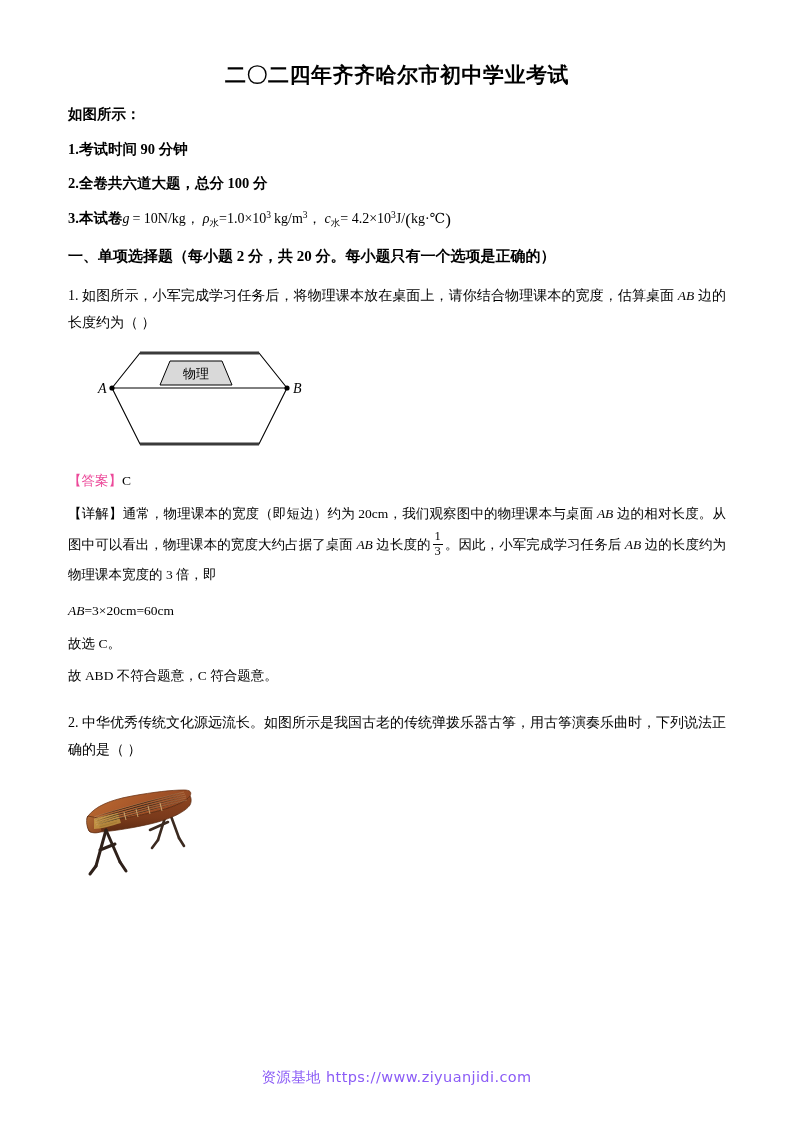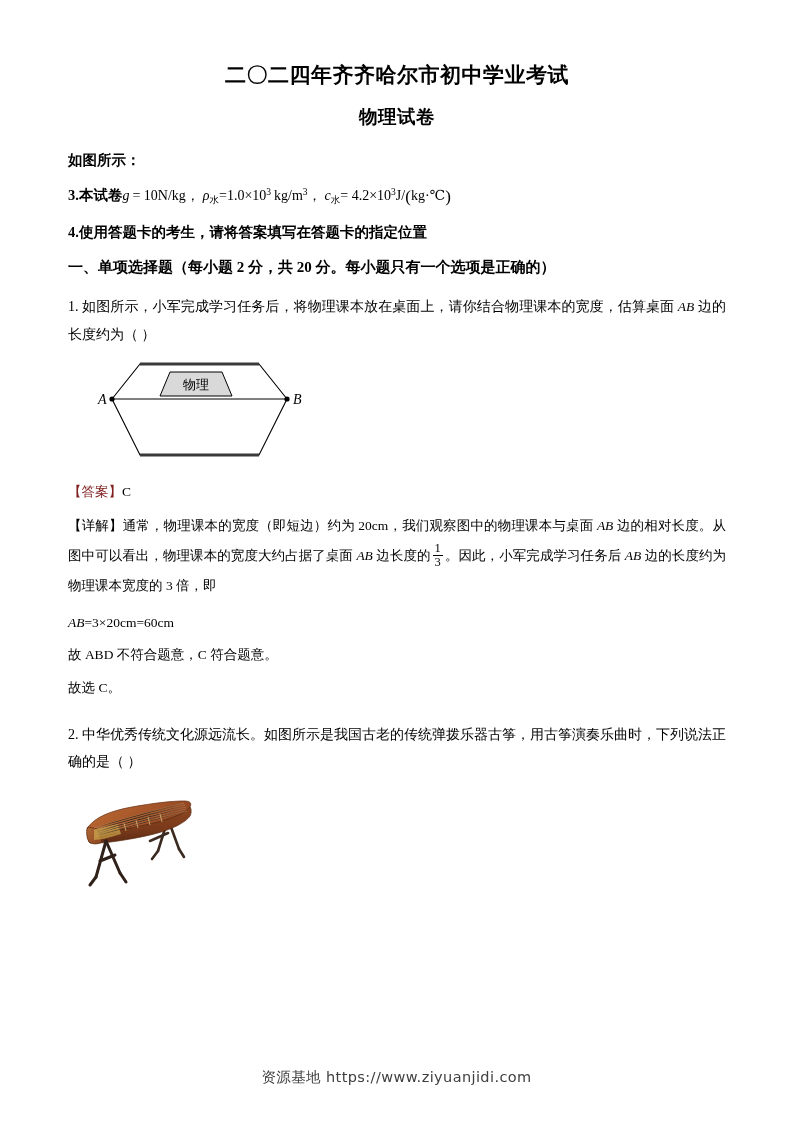--- a/index.html
+++ b/index.html
@@ -112,21 +112,21 @@
   }
   .options .opt { width: 25%; }
 
   
   .tag-line {
     font-size: 13.5px;
     line-height: 1.6;
     margin: 13px 0 0 0;
   }
   .tag {
-    color: #7f1d1d;
+    color: #ec4899;
   }
   .ans-val { color: #000; }
 
   .detail-block {
     font-size: 13.5px;
     line-height: 2.25;
     margin: 8px 0 0 0;
     text-align: justify;
   }
   .detail-block .mi { font-style: italic; }
@@ -161,41 +161,41 @@
 
   
   .footer {
     position: absolute;
     left: 0;
     top: 1068px;
     width: 793px;
     text-align: center;
     font-family: "DejaVu Sans", "Liberation Sans", sans-serif;
     font-size: 14.5px;
-    color: #404040;
+    color: #8b5cf6;
     letter-spacing: 0.4px;
   }
 </style>
 </head>
 <body>
 
 <div class="page">
 
   <div class="content">
 
     <div class="doc-title">二〇二四年齐齐哈尔市初中学业考试</div>
-    <div class="doc-subtitle">物理试卷</div>
 
     <div class="notice-line">如图所示：</div>
+    <div class="notice-line">1.考试时间 90 分钟</div>
+    <div class="notice-line">2.全卷共六道大题，总分 100 分</div>
 
     <div class="notice-line with-math">
       <span>3.本试卷</span><span class="math"><span class="mi">g</span><span class="mgap"></span><span>= 10N/kg</span>，<span class="mgap"></span><span class="mi">ρ</span><span class="sub">水</span><span>=1.0×10</span><span class="sup">3</span><span class="mgap"></span><span>kg/m</span><span class="sup">3</span>，<span class="mgap"></span><span class="mi">c</span><span class="sub">水</span><span>= 4.2×10</span><span class="sup">3</span><span>J/</span><span class="paren-big">(</span><span>kg·℃</span><span class="paren-big">)</span></span>
     </div>
 
-    <div class="notice-line">4.使用答题卡的考生，请将答案填写在答题卡的指定位置</div>
 
     <div class="section-heading">一、单项选择题（每小题 2 分，共 20 分。每小题只有一个选项是正确的）</div>
 
     <div class="qtext"><span>1. 如图所示，小军完成学习任务后，将物理课本放在桌面上，请你结合物理课本的宽度，估算桌面 </span><span class="mi">AB</span><span> 边的长度约为（      ）</span></div>
 
     <div class="fig-table">
       <svg width="215" height="108" viewBox="0 0 215 108">
 
         <polygon points="20,43 48,8 167,8 195,43 167,99 48,99" fill="#ffffff" stroke="#000000" stroke-width="1.1"></polygon>
 
@@ -217,22 +217,22 @@
     </div>
 
 
     <div class="tag-line"><span class="tag">【答案】</span><span class="ans-val">C</span></div>
 
 
     <div class="detail-block"><span>【详解】</span><span>通常，物理课本的宽度（即短边）约为 20cm，我们观察图中的物理课本与桌面 </span><span class="mi">AB</span><span> 边的相对长度。从图中可以看出，物理课本的宽度大约占据了桌面 </span><span class="mi">AB</span><span> 边长度的</span><span class="frac"><span class="num">1</span><span class="den">3</span></span><span>。因此，小军完成学习任务后 </span><span class="mi">AB</span><span> 边的长度约为物理课本宽度的 3 倍，即</span></div>
 
     <div class="centered-math"><span class="mi">AB</span><span>=3×20cm=60cm</span></div>
 
+    <div class="plain-line">故选 C。</div>
     <div class="plain-line">故 ABD 不符合题意，C 符合题意。</div>
-    <div class="plain-line">故选 C。</div>
 
     <div class="q2-wrap">
       <div class="qtext">2. 中华优秀传统文化源远流长。如图所示是我国古老的传统弹拨乐器古筝，用古筝演奏乐曲时，下列说法正确的是（      ）</div>
 
       <div class="fig-guzheng">
         <svg width="135" height="100" viewBox="0 0 135 100">
           <defs>
             <linearGradient id="gzTop" x1="0" y1="0" x2="1" y2="0.35">
               <stop offset="0%" stop-color="#9c4f28"></stop>
               <stop offset="25%" stop-color="#b4642f"></stop>

